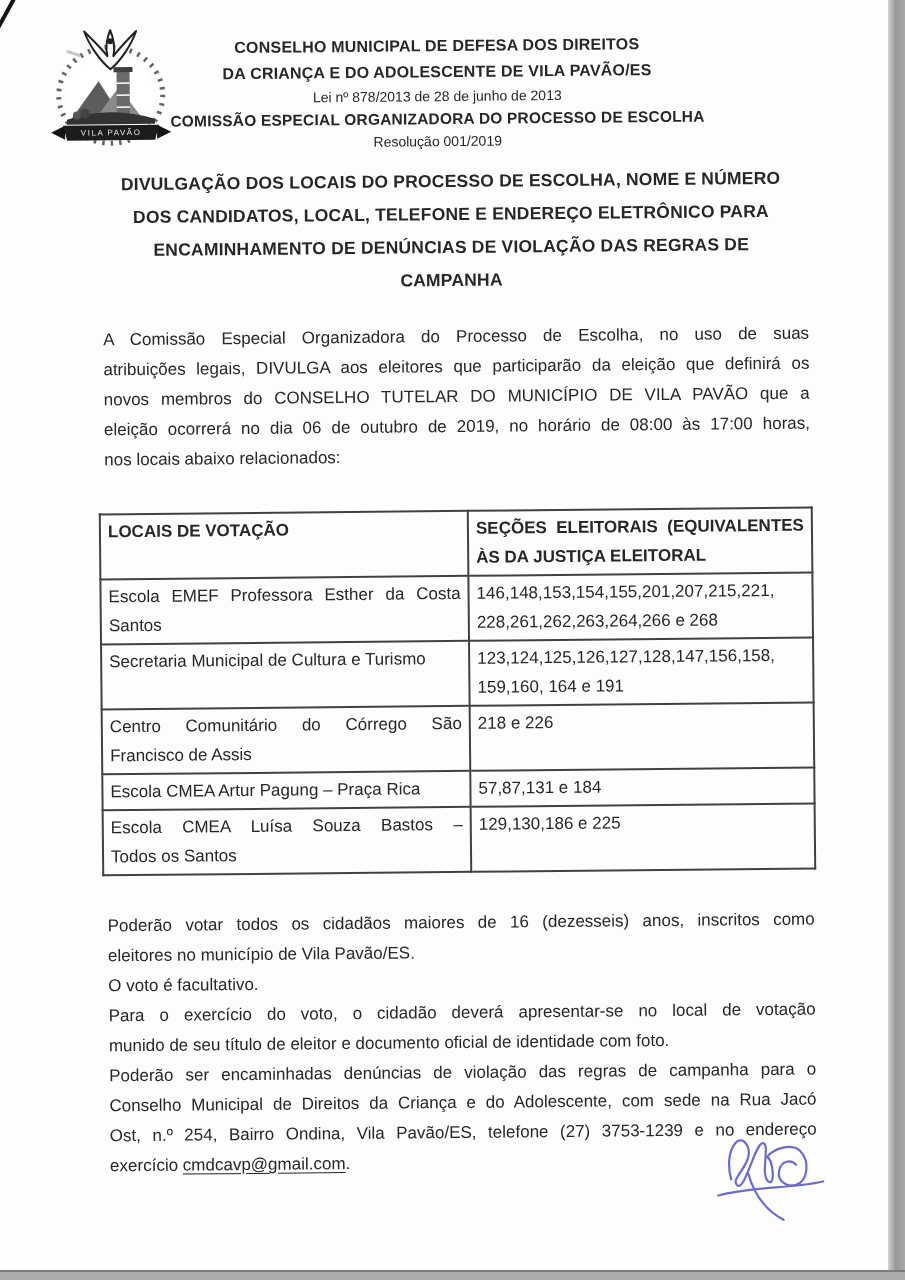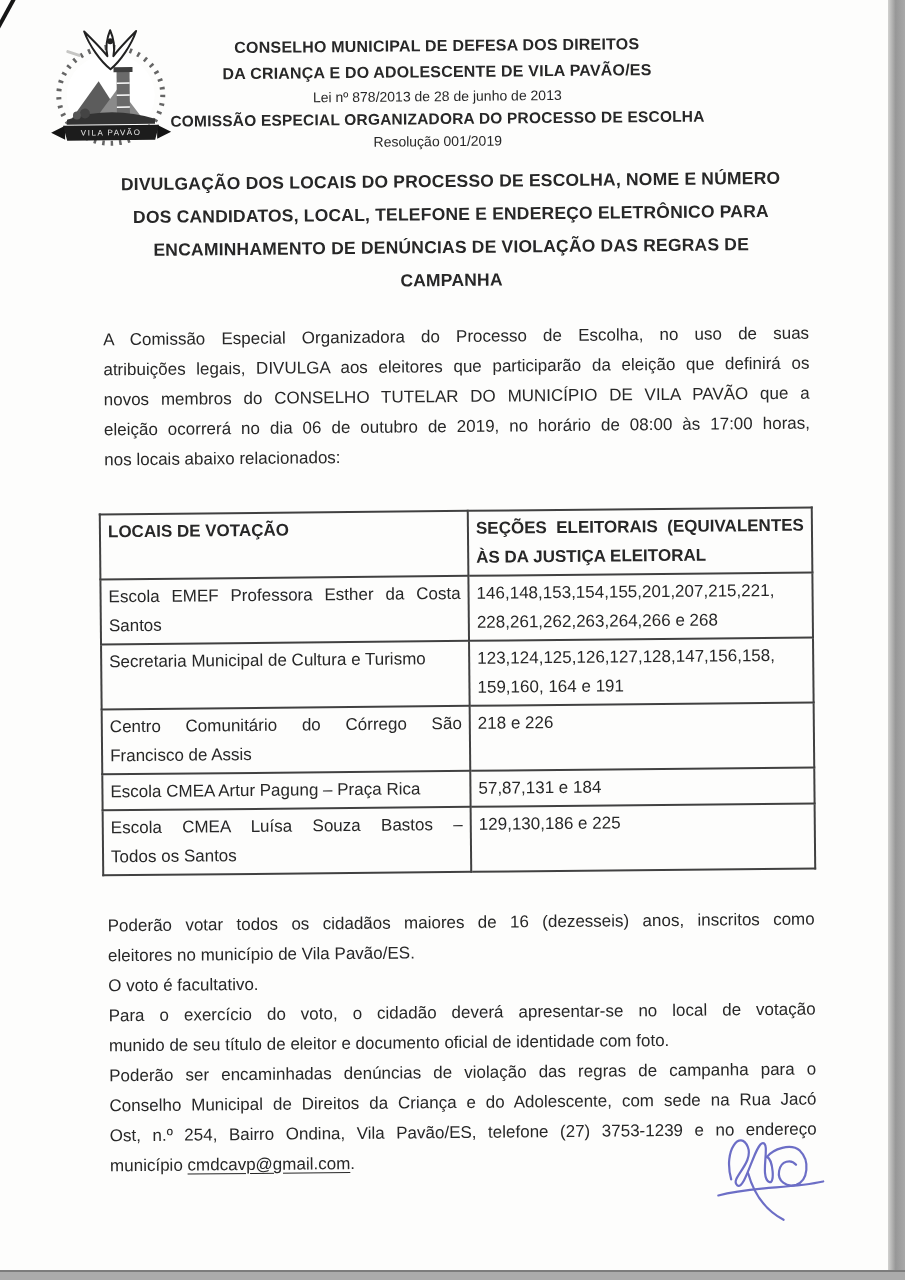--- a/index.html
+++ b/index.html
@@ -177,21 +177,21 @@
 
   <div class="bottom">
     <div class="jl">Poderão votar todos os cidadãos maiores de 16 (dezesseis) anos, inscritos como</div>
     <div>eleitores no município de Vila Pavão/ES.</div>
     <div>O voto é facultativo.</div>
     <div class="jl">Para o exercício do voto, o cidadão deverá apresentar-se no local de votação</div>
     <div>munido de seu título de eleitor e documento oficial de identidade com foto.</div>
     <div class="jl">Poderão ser encaminhadas denúncias de violação das regras de campanha para o</div>
     <div class="jl">Conselho Municipal de Direitos da Criança e do Adolescente, com sede na Rua Jacó</div>
     <div class="jl">Ost, n.º 254, Bairro Ondina, Vila Pavão/ES, telefone (27) 3753-1239 e no endereço</div>
-    <div><span>município </span><span class="email">cmdcavp@gmail.com</span><span>.</span></div>
+    <div><span>exercício </span><span class="email">cmdcavp@gmail.com</span><span>.</span></div>
   </div>
 
   <svg class="sig" width="125" height="125" viewBox="0 0 125 125">
     <g fill="none" stroke="#5d5fc0" stroke-width="2.2" stroke-linecap="round" opacity="0.9">
       <path d="M16,64 C8,34 26,14 33,32 C39,48 14,64 22,70 C30,76 40,28 48,28 C56,28 44,62 54,67 C60,70 58,44 52,42"></path>
       <path d="M52,42 C58,34 76,28 85,36 C95,46 93,66 81,70 C71,73 62,66 64,56 C66,46 76,44 81,50"></path>
       <path d="M3,80 C38,71 74,74 108,67"></path>
       <path d="M33,58 C40,84 55,98 68,105"></path>
     </g>
   </svg>

